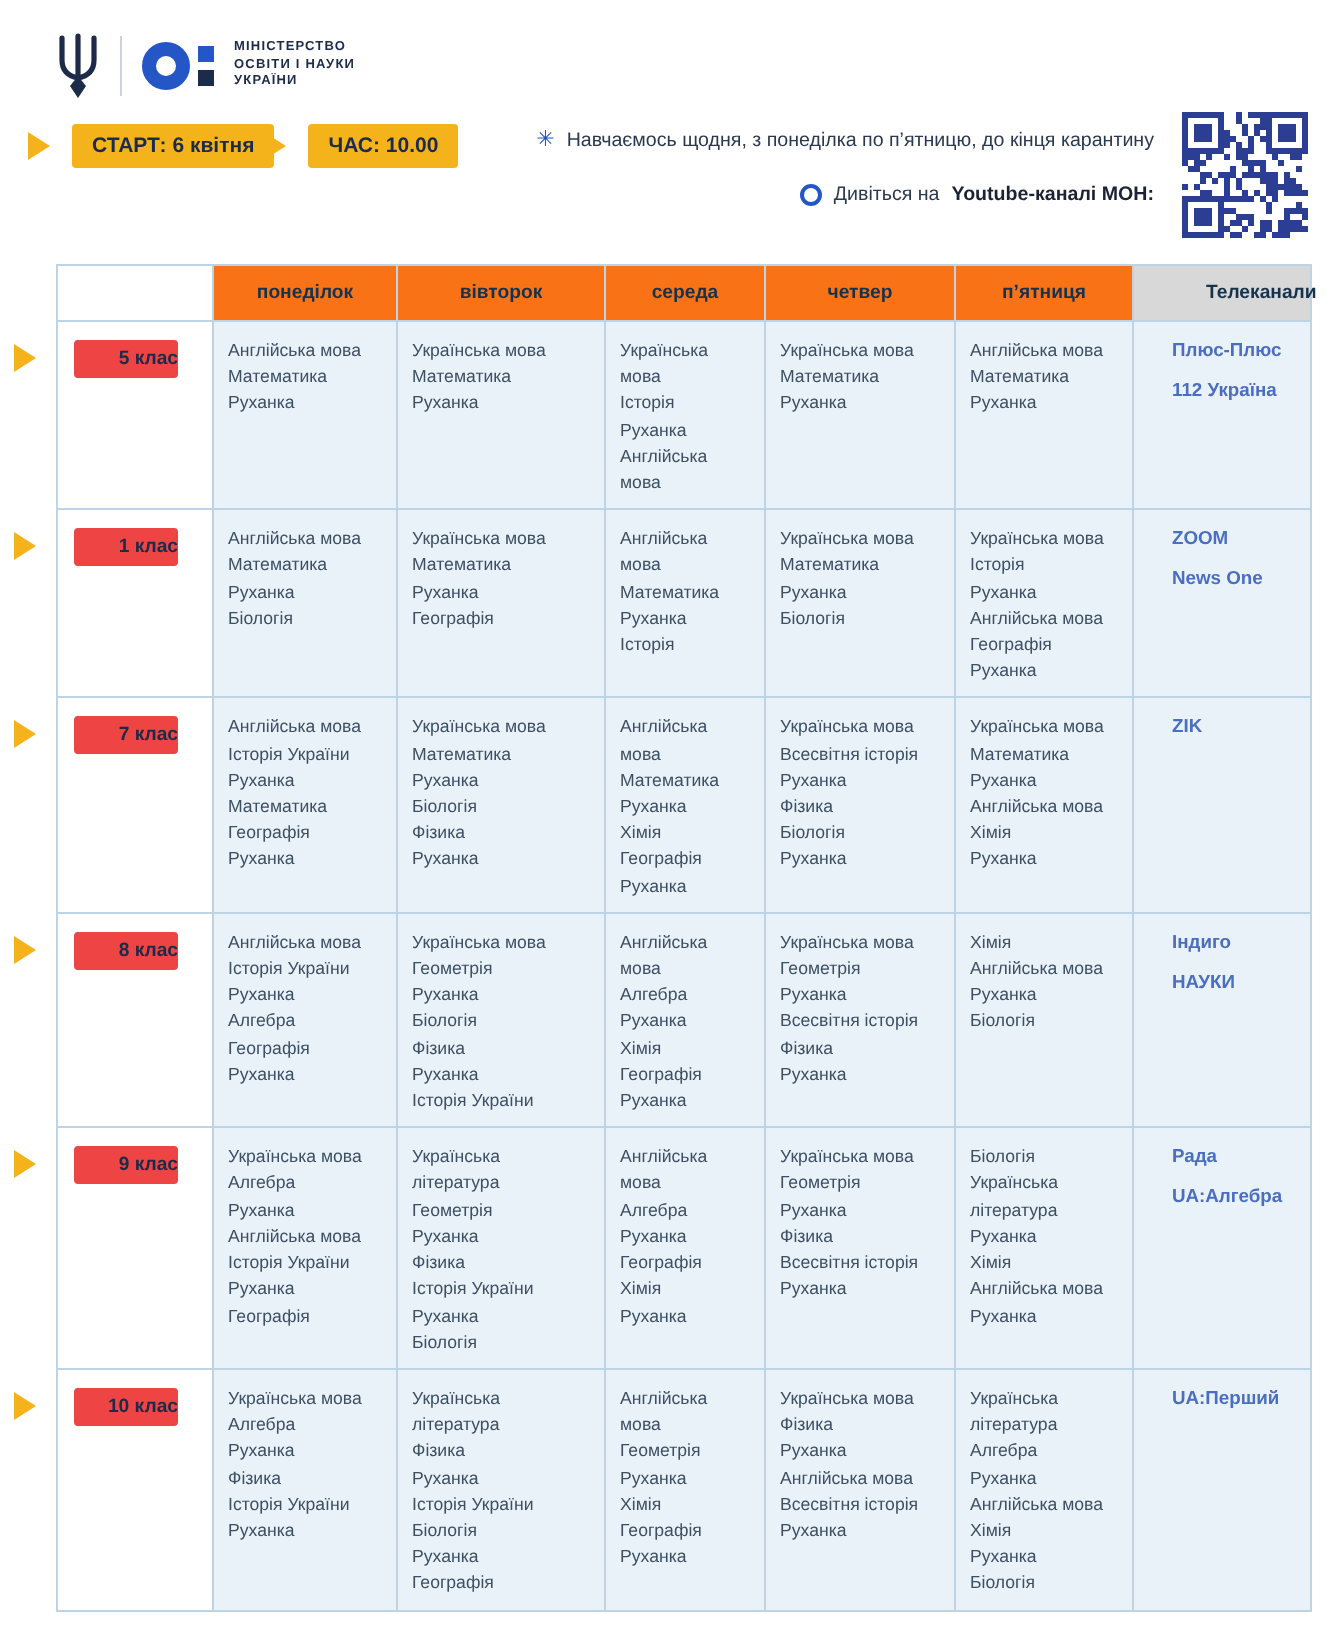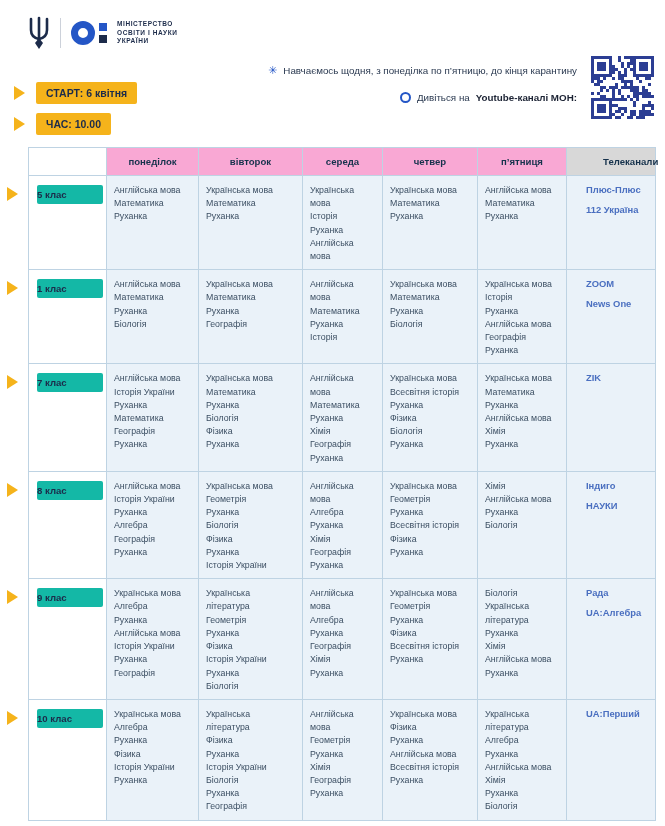--- a/index.html
+++ b/index.html
@@ -22,47 +22,47 @@
   .o-colon .sq-bottom{background:#1c2b4a;}
   .ministry{font-size:6.5px;font-weight:bold;letter-spacing:.6px;line-height:8.5px;color:#1c2b4a;}
 
   
   .title{font-size:17.5px;font-weight:bold;letter-spacing:.2px;margin:10px 0 14px 0;white-space:nowrap;}
   .title .t-blue{color:#2f56bd;}
   .title .t-dark{color:#1b2233;}
 
   
   .info-band{display:flex;align-items:flex-start;margin-bottom:12px;}
-  .badges-col{display:flex;flex-direction:column;gap:9px;width:215px;flex:0 0 auto;margin-top:20px;}
+  .badges-col{display:flex;flex-direction:row;gap:9px;width:215px;flex:0 0 auto;}
   .badge-line{display:flex;align-items:center;gap:11px;margin-left:-14px;}
   .tri{width:0;height:0;border-left:11px solid #f5b31b;border-top:7px solid transparent;border-bottom:7px solid transparent;flex:0 0 auto;}
   .badge{background:#f5b31b;color:#1c2b4a;font-weight:bold;font-size:10.5px;
          padding:5px 10px;border-radius:2px;white-space:nowrap;}
   .notes-col{flex:1 1 auto;display:flex;flex-direction:column;align-items:flex-end;gap:16px;
              padding:3px 14px 0 0;}
   .note{font-size:9.8px;color:#2a3950;display:flex;align-items:center;gap:6px;white-space:nowrap;}
   .note b{color:#1b2233;}
   .asterisk-ic{color:#2456c6;font-size:11px;font-weight:bold;line-height:1;}
   .circle-ic{width:7px;height:7px;border:2px solid #2456c6;border-radius:50%;display:inline-block;box-sizing:content-box;}
   .qr{flex:0 0 auto;width:64px;height:64px;margin-top:-6px;}
 
   
   table{border-collapse:collapse;width:627px;table-layout:fixed;}
   th,td{border:1px solid #bed3e3;vertical-align:top;padding:6px 7px;box-sizing:border-box;}
-  thead th{background:#f9a8d4;color:#16324c;font-size:9.6px;font-weight:bold;text-align:center;padding:8px 4px;}
+  thead th{background:#f97316;color:#16324c;font-size:9.6px;font-weight:bold;text-align:center;padding:8px 4px;}
   thead th.col-class{background:#ffffff;}
   thead th.col-tv{background:#d8d8d8;padding-left:36px;}
   col.c-class{width:78px;} col.c-mon{width:92px;} col.c-tue{width:104px;}
   col.c-wed{width:80px;}  col.c-thu{width:95px;} col.c-fri{width:89px;} col.c-tv{width:89px;}
   td.cell-day{background:#eaf2f9;font-size:8.8px;color:#3c4f63;line-height:13.2px;padding-top:8px;}
   td.cell-class{background:#ffffff;position:relative;padding:8px 4px 0 8px;}
   td.cell-tv{background:#eaf2f9;padding-top:8px;}
   .subject{display:block;}
-  .grade-badge{display:inline-block;background:#14b8a6;color:#1c2b4a;font-size:9.6px;font-weight:bold;
-               padding:4px 0;width:66px;text-align:left;border-radius:2px;}
+  .grade-badge{display:inline-block;background:#ef4444;color:#1c2b4a;font-size:9.6px;font-weight:bold;
+               padding:4px 0;width:52px;text-align:right;border-radius:2px;}
   .row-arrow{position:absolute;left:-22px;top:11px;width:0;height:0;
              border-left:11px solid #f5b31b;border-top:7px solid transparent;border-bottom:7px solid transparent;}
   .tv-name{display:block;color:#4a6fc0;font-weight:bold;font-size:9.4px;margin-bottom:8px;line-height:12px;padding-left:12px;}
 </style>
 </head>
 <body>
 
 <div class="page">
 
   <div class="logo-row">

